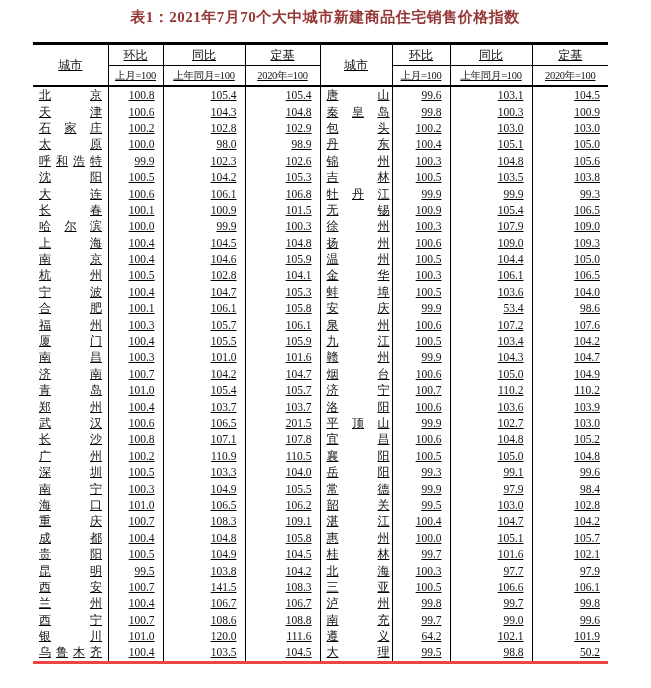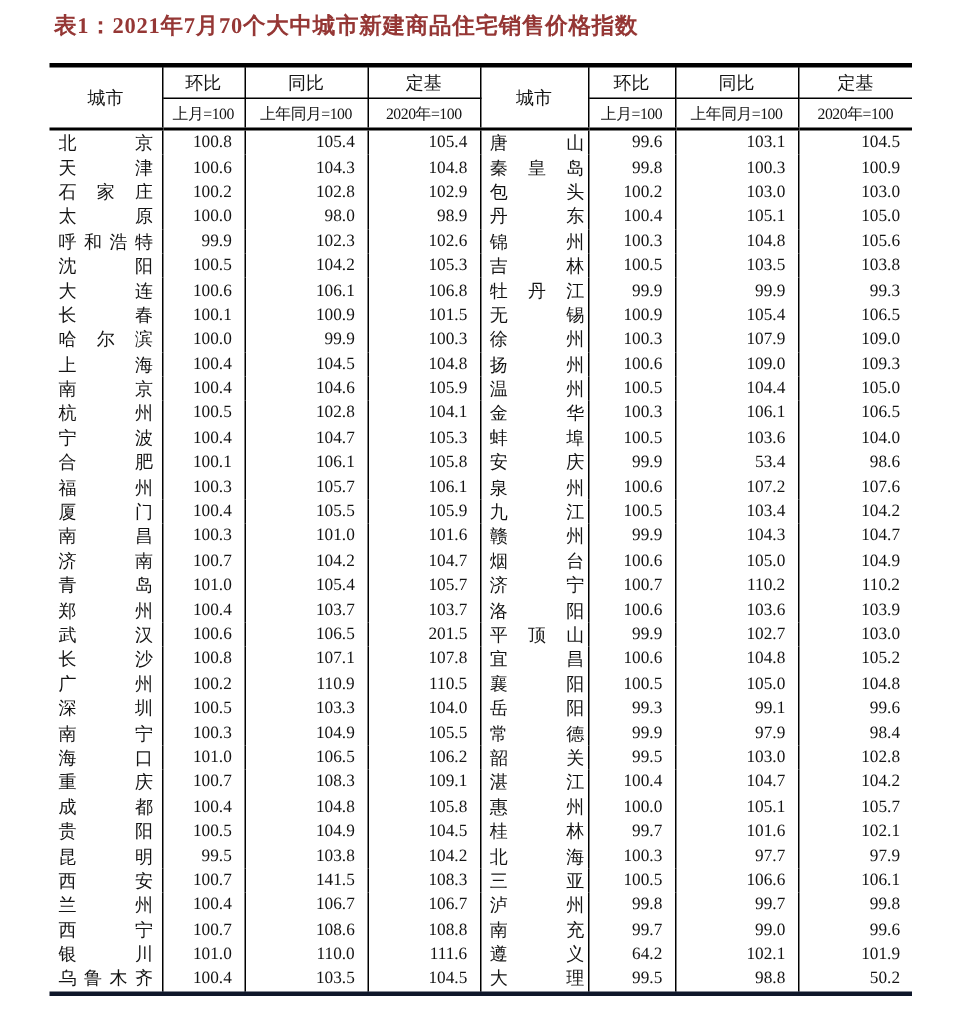--- a/index.html
+++ b/index.html
@@ -3,27 +3,27 @@
 <meta charset="utf-8">
 <style>
   html,body { margin:0; padding:0; background:#ffffff; }
   .page {
     width:651px; height:688px; background:#ffffff; overflow:hidden;
     font-family:"Liberation Serif","DejaVu Serif",serif;
     position:relative;
   }
   .title {
     margin:8px 0 0 36px; width:578px;
-    text-align:left; font-weight:bold; font-size:15px;
+    text-align:center; font-weight:bold; font-size:15px;
     letter-spacing:0.5px; white-space:nowrap;
   }
   table.idx {
     border-collapse:collapse; table-layout:fixed;
     margin:15px 0 0 33px; width:575px;
-    border-top:3px solid #000; border-bottom:3px solid #0f172a;
+    border-top:3px solid #000; border-bottom:3px solid #ef4444;text-decoration:underline;
   }
   th, td {
     padding:0; font-weight:normal; color:#141414;
     border-right:1px solid #000; overflow:visible; white-space:nowrap;
   }
   th.lastcol, td.lastcol { border-right:none; }
   thead th { text-align:center; vertical-align:middle; }
   thead tr.hmain th { height:20px; font-size:12px; }
   thead tr.hsub  th { height:19px; font-size:10.5px; letter-spacing:-0.3px; }
   thead tr.hmain th.rule { border-bottom:1px solid #000; }
@@ -742,21 +742,21 @@
           <td class="num lastcol">99.6</td>
         </tr>
         <tr>
           <td class="city">
             <span class="city-name">
               <span>银</span>
               <span>川</span>
             </span>
           </td>
           <td class="num">101.0</td>
-          <td class="num">110.0</td>
+          <td class="num">120.0</td>
           <td class="num">111.6</td>
           <td class="city">
             <span class="city-name">
               <span>遵</span>
               <span>义</span>
             </span>
           </td>
           <td class="num">64.2</td>
           <td class="num">102.1</td>
           <td class="num lastcol">101.9</td>

